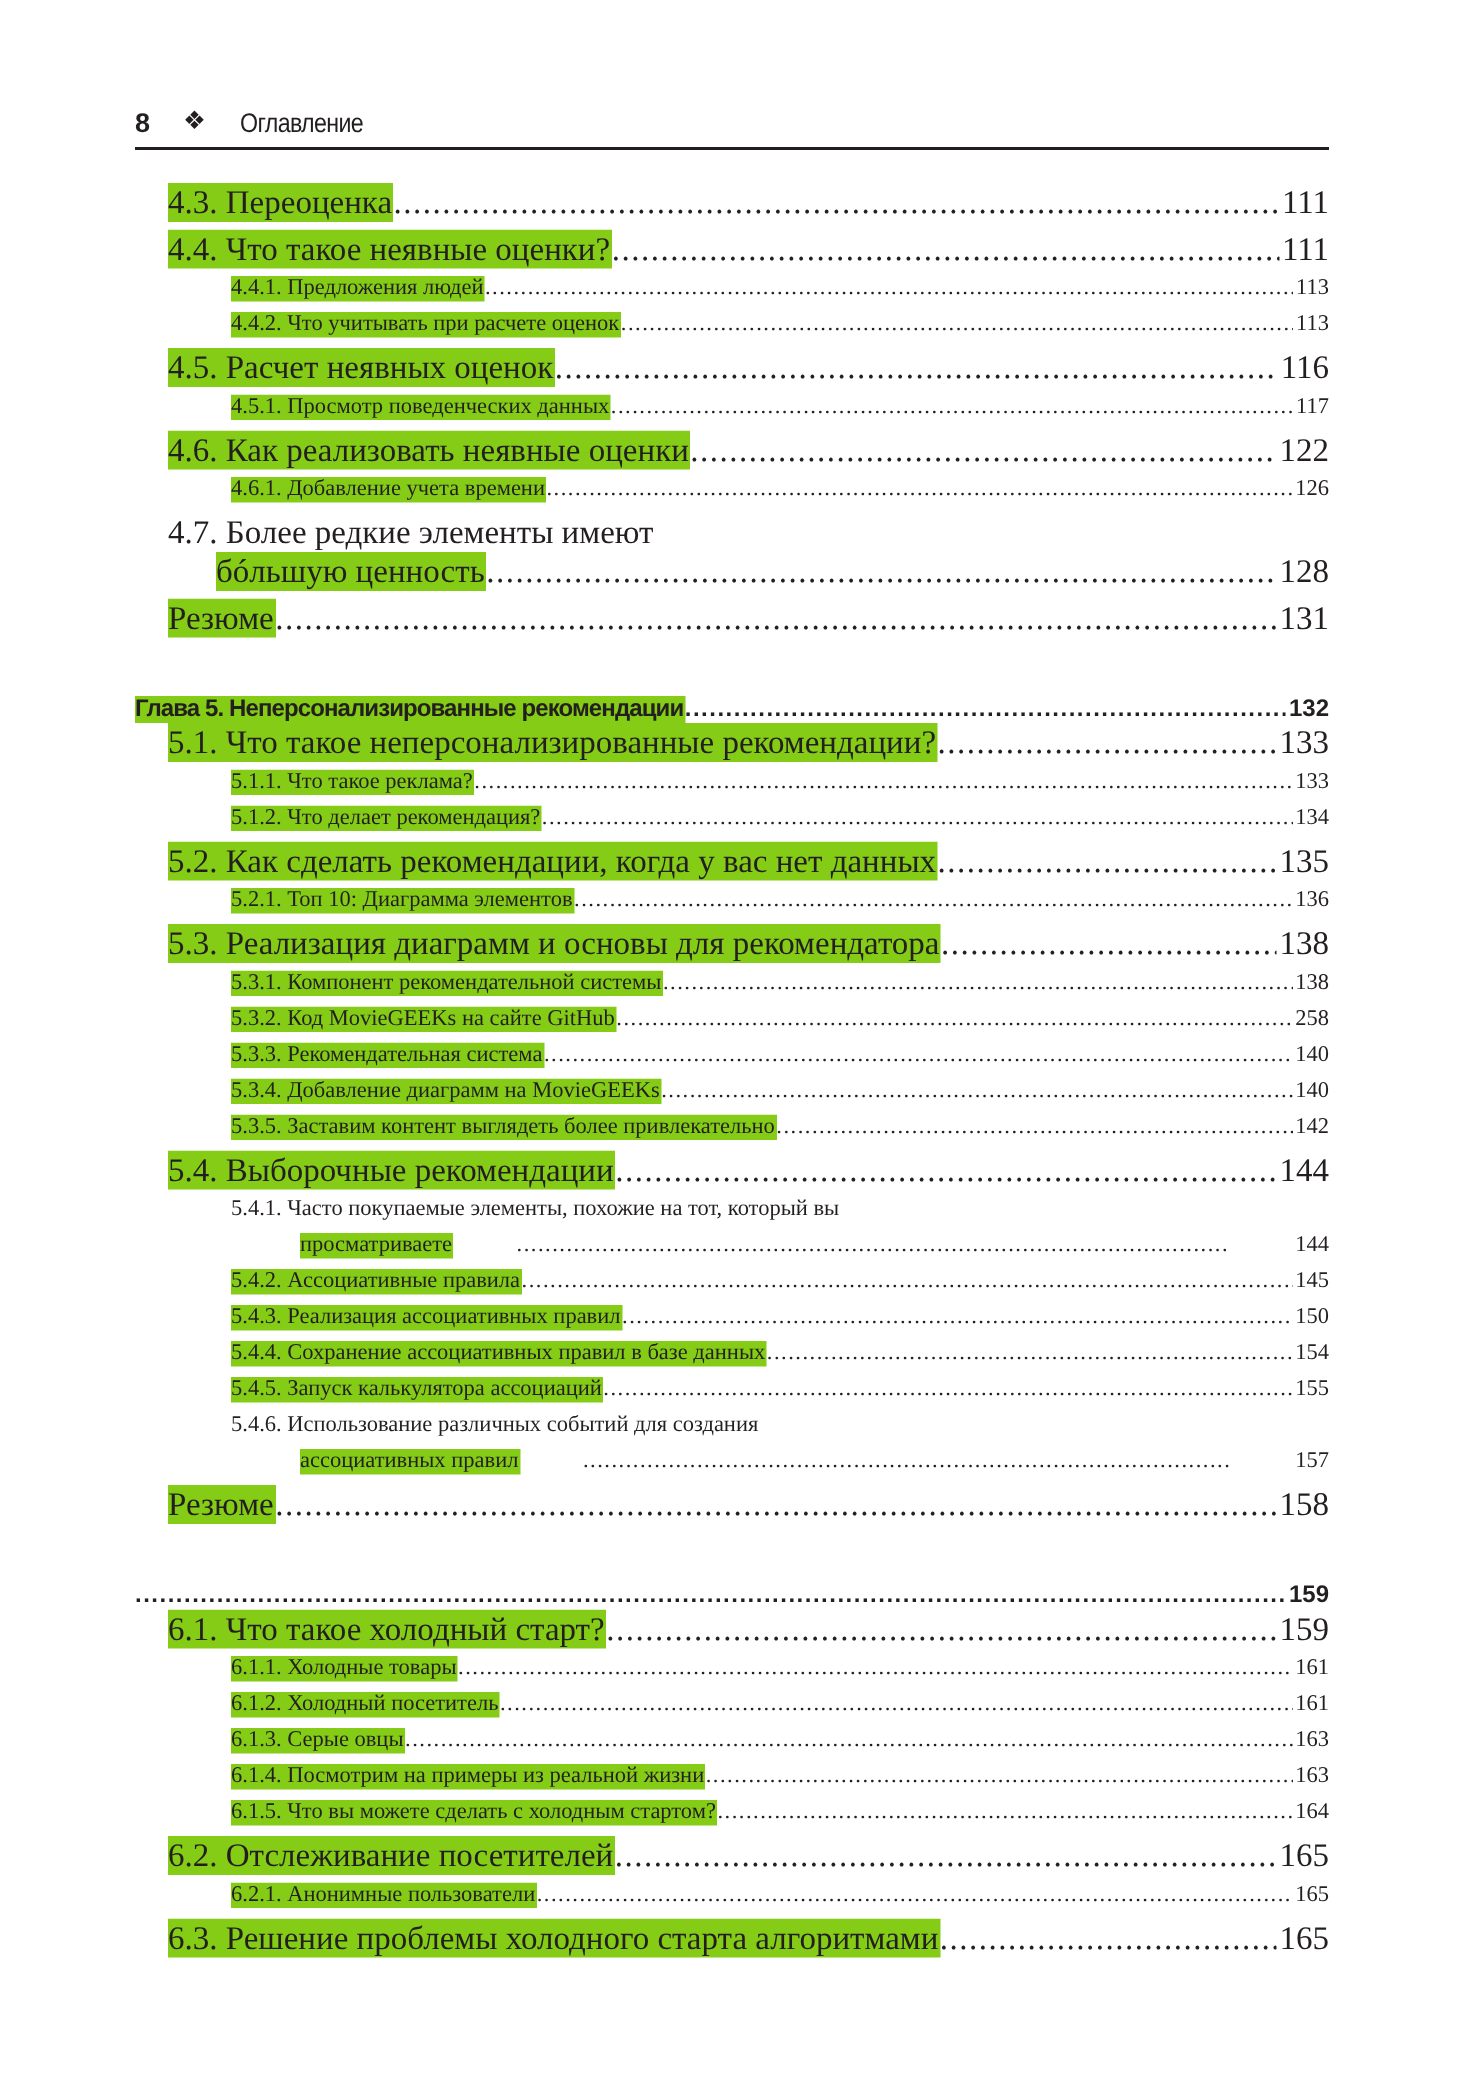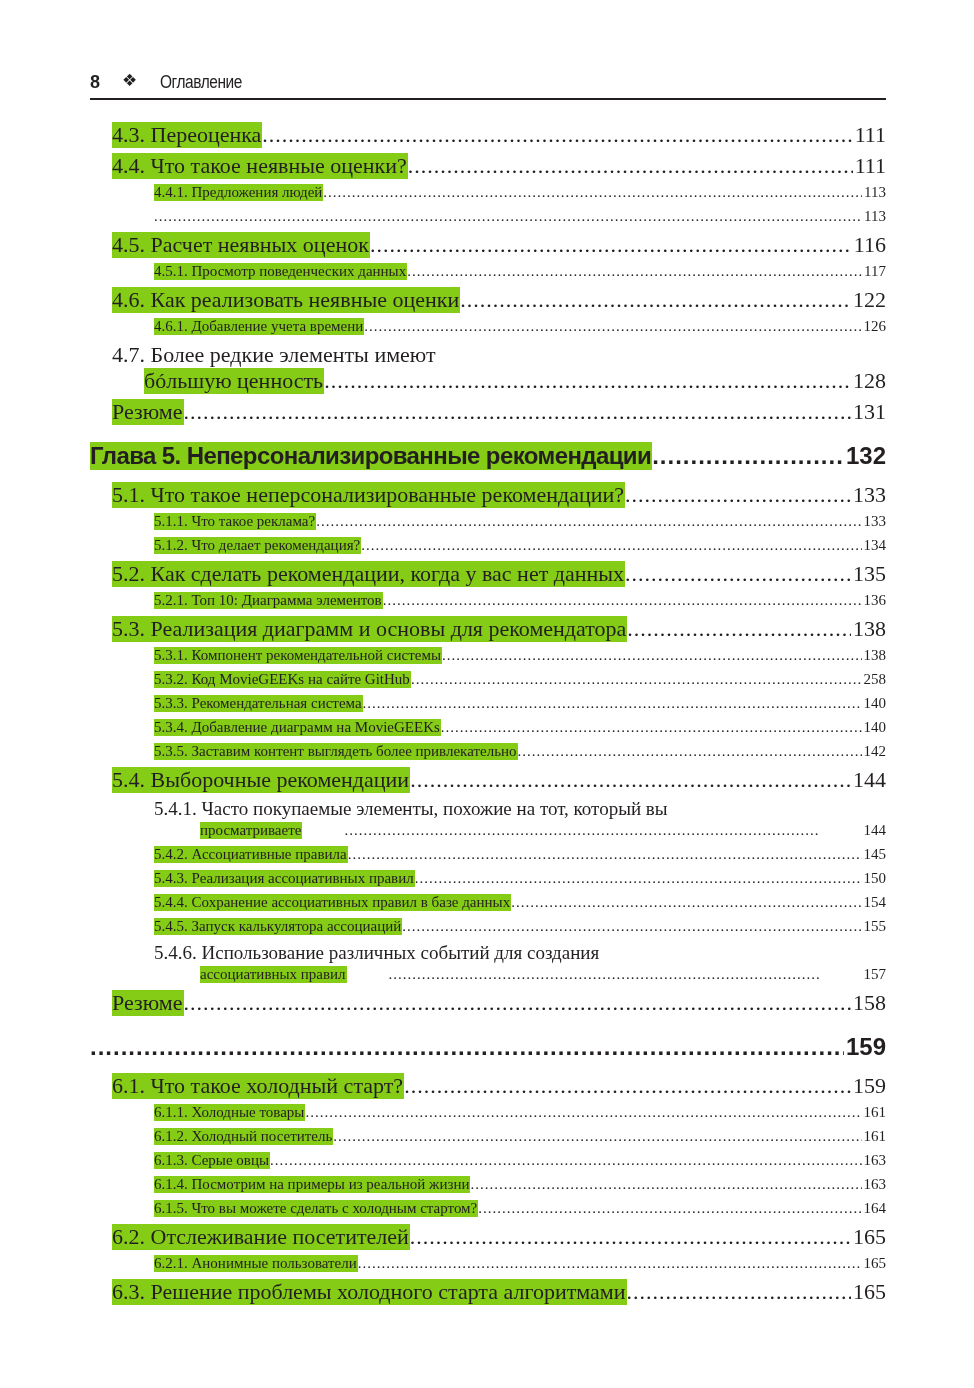--- a/index.html
+++ b/index.html
@@ -10,24 +10,24 @@
   .header .title { position: absolute; left: 70px; top: 2px; letter-spacing: -0.5px; transform: scaleX(0.86); transform-origin: left; }
   .toc { position: absolute; left: 90px; top: 122px; width: 796px; font-family: "Liberation Serif", serif; }
   .entry { position: relative; display: flex; align-items: baseline; white-space: nowrap; overflow: hidden; }
   .entry .label { flex: 0 0 auto; background: #84cc16; padding-right: 1px; }
   .entry .dots { flex: 1 1 auto; overflow: hidden; letter-spacing: 1px; }
   .entry .dots::before { content: "......................................................................................................................................................................................................................................................"; }
   .entry .page { flex: 0 0 auto; padding-left: 2px; }
   .lvl1 { font-size: 22px; height: 31px; padding-left: 22px; }
   .lvl2 { font-size: 15px; height: 24px; padding-left: 64px; }
   .lvl1 .label, .lvl1 .page, .lvl2 .label, .lvl2 .page { transform-origin: left; }
-  .chap { font-family: "Liberation Sans", sans-serif; font-weight: bold; font-size: 24px; height: 40px; padding-left: 0; margin-top: 12px; }
+  .chap { font-family: "Liberation Sans", sans-serif; font-weight: bold; font-size: 16px; height: 40px; padding-left: 0; margin-top: 12px; align-items: flex-end; }
   .chap .label { letter-spacing: -0.6px; }
   .wrapline { font-size: 22px; height: 26px; padding-left: 22px; white-space: nowrap; }
-  .wrapline2 { font-size: 19px; height: 24px; padding-left: 64px; white-space: nowrap; }
+  .wrapline2 { font-size: 15px; height: 24px; padding-left: 64px; white-space: nowrap; }
   .cont1 { padding-left: 54px; }
   .cont2 { padding-left: 110px; gap: 42px; }
 </style>
 </head>
 <body>
 
 <div class="header">
   <span class="pnum">8</span>
   <span class="orn">❖</span>
   <span class="title">Оглавление</span>
@@ -44,20 +44,21 @@
       <span class="label">4.4. Что такое неявные оценки?</span>
       <span class="dots"></span>
       <span class="page">111</span>
     </div>
   <div class="entry lvl2">
       <span class="label">4.4.1. Предложения людей</span>
       <span class="dots"></span>
       <span class="page">113</span>
     </div>
   <div class="entry lvl2">
+      <span class="label">4.4.2. Что учитывать при расчете оценок</span>
       <span class="dots"></span>
       <span class="page">113</span>
     </div>
   <div class="entry lvl1">
       <span class="label">4.5. Расчет неявных оценок</span>
       <span class="dots"></span>
       <span class="page">116</span>
     </div>
   <div class="entry lvl2">
       <span class="label">4.5.1. Просмотр поведенческих данных</span>

